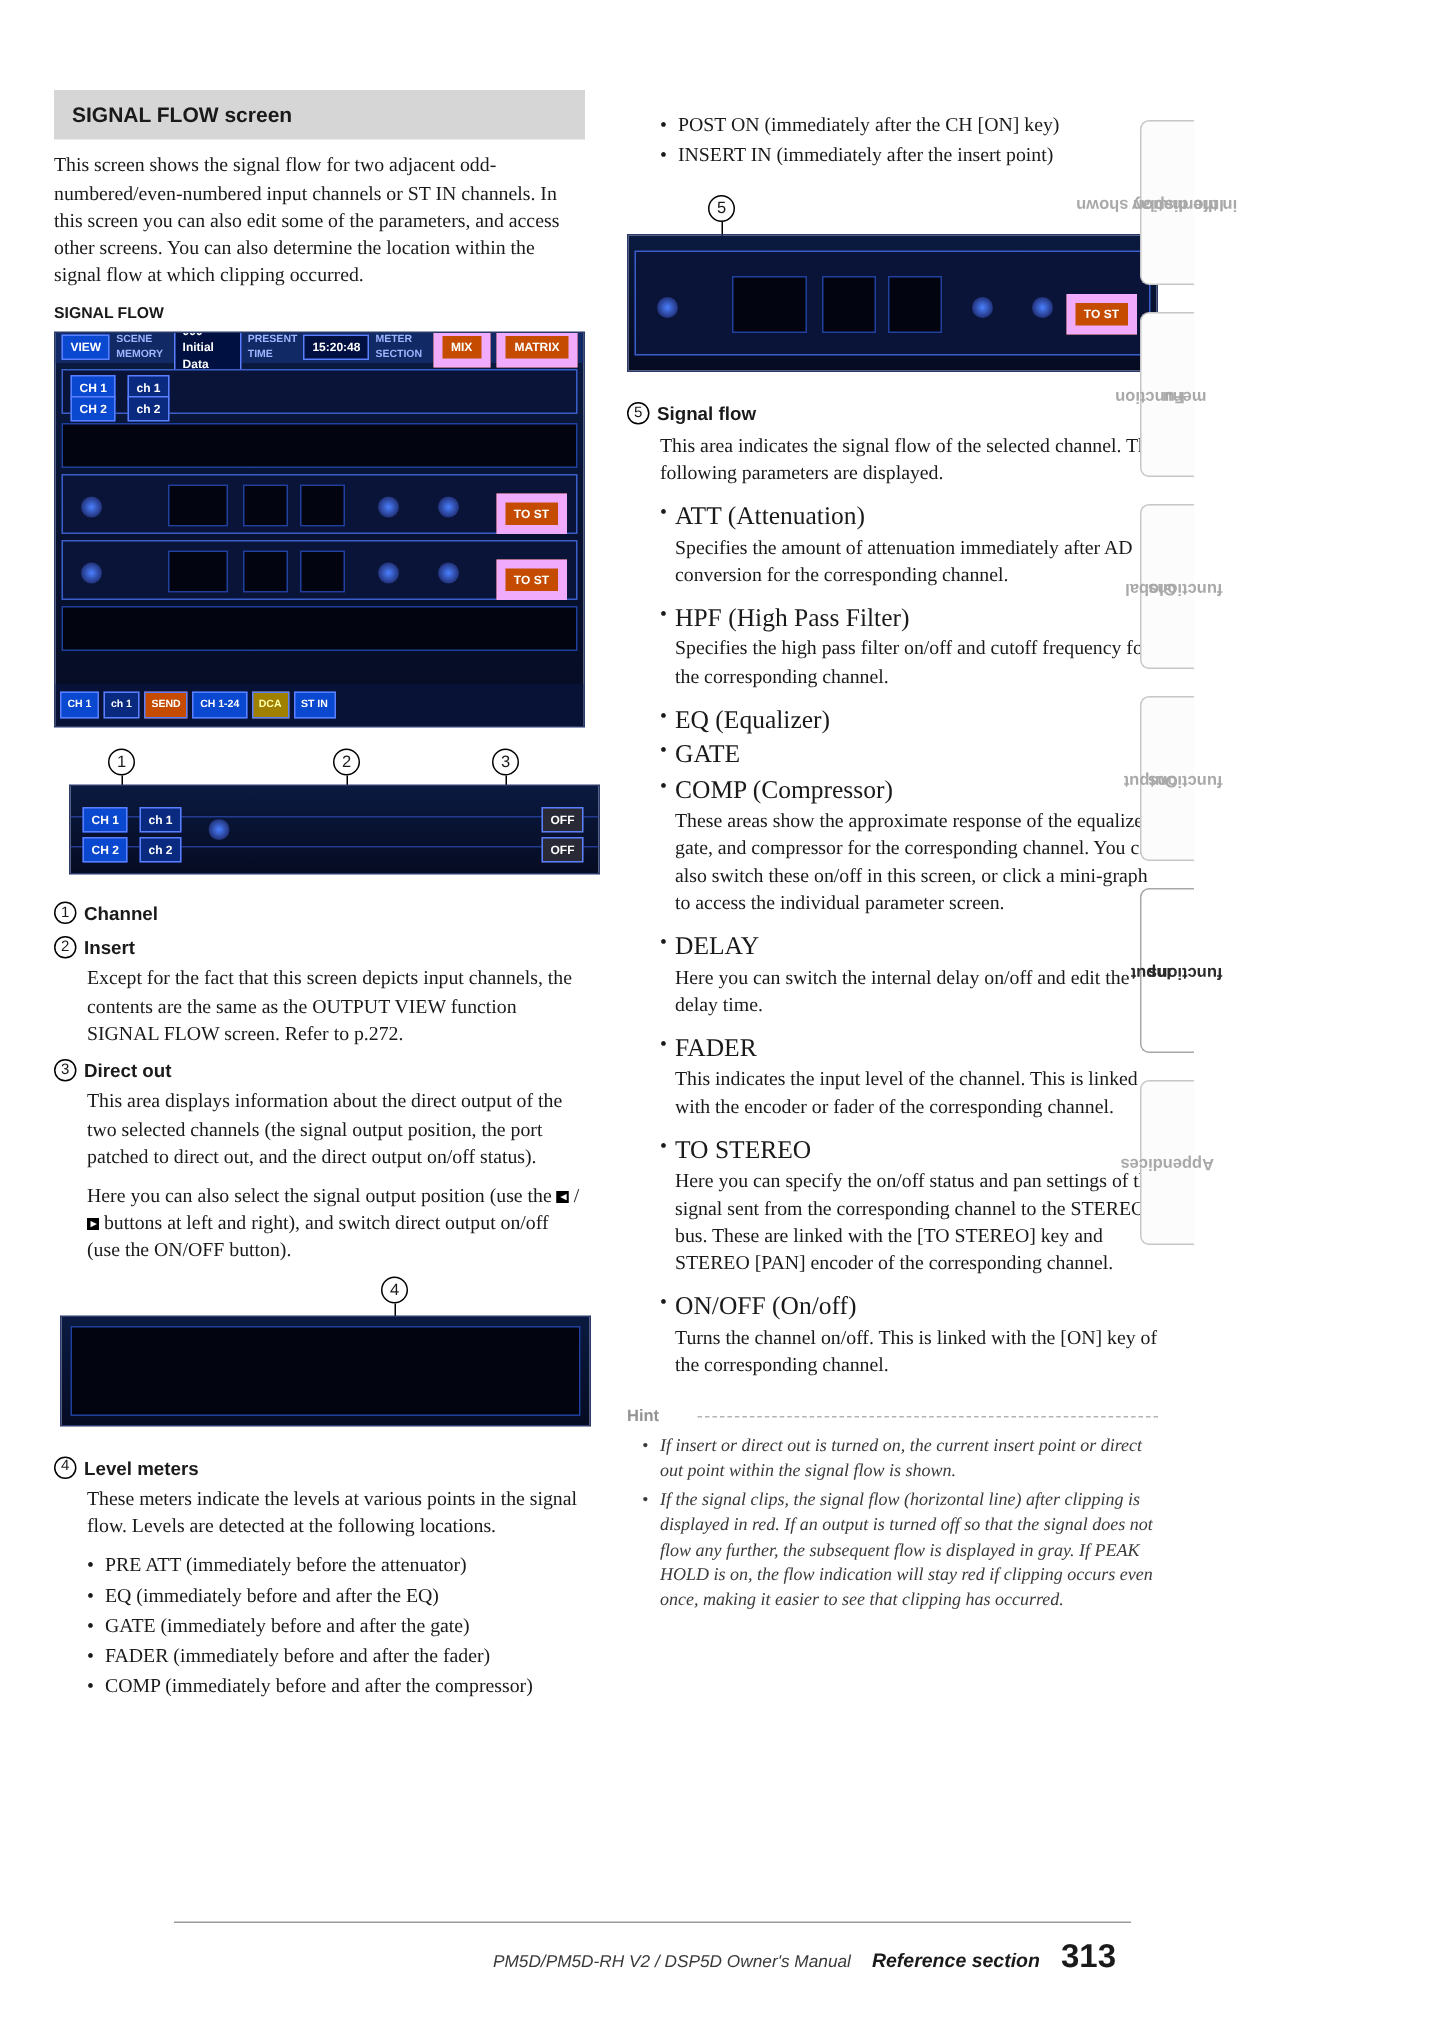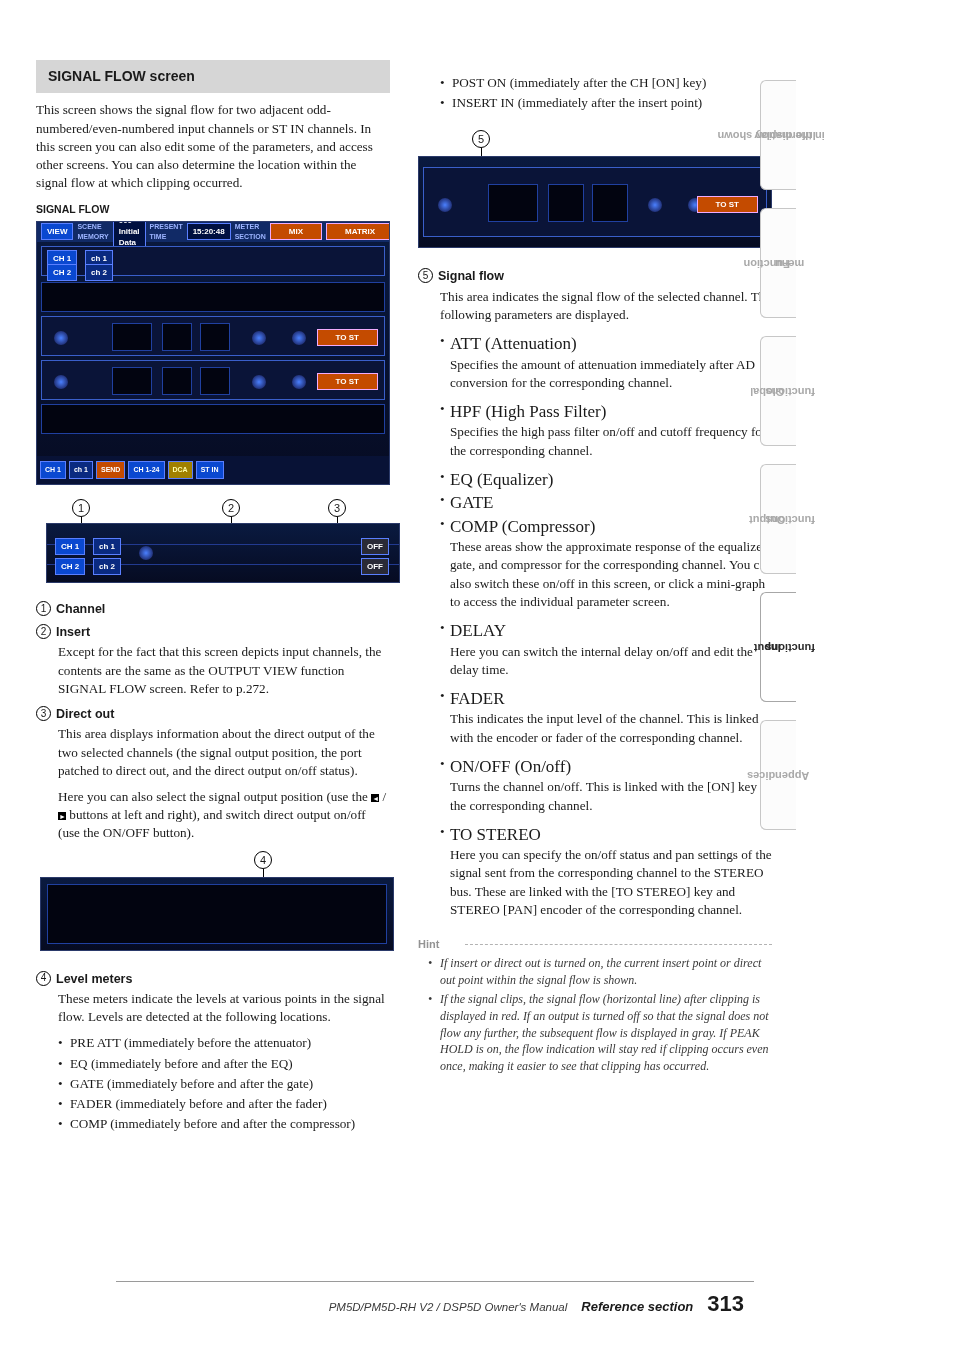--- a/index.html
+++ b/index.html
@@ -12,21 +12,21 @@
   p { margin: 0 0 8px 0; }
   .caption { font-family: Arial, sans-serif; font-weight: bold; font-size: 10.5px; margin: 10px 0 4px 0; }
   .fig { background: linear-gradient(180deg,#0a1a40,#060b22); border: 1px solid #2b3a6a; width: 100%; position: relative; overflow: hidden; }
   .fig.big1 { height: 264px; }
   .fig.strip1 { height: 60px; }
   .fig.strip2 { height: 74px; }
   .fig.stripR1 { height: 92px; }
   .fig .sim { position:absolute; inset:0; }
   .fig .hdr { background:#112a66; height:28px; display:flex; align-items:center; gap:4px; padding:2px 4px; }
   .fig .pill { background:#0a48d0; color:#fff; font-family: Arial,sans-serif; font-size:8px; font-weight:bold; padding:2px 5px; border:1px solid #5a7fff; }
-  .fig .pillO { background:#c44b00; color:#fff; font-family: Arial,sans-serif; font-size:8px; font-weight:bold; padding:2px 18px; border:1px solid #f0abfc; }
+  .fig .pillO { background:#c44b00; color:#fff; font-family: Arial,sans-serif; font-size:8px; font-weight:bold; padding:2px 6px; border:6px solid #f0abfc; }
   .fig .box { position:absolute; border:1px solid #3a5fca; background:#0a1438; }
   .fig .lbl { position:absolute; color:#b8d0ff; font-family: Arial,sans-serif; font-size:7px; font-weight:bold; }
   .fig .knob { width:14px; height:14px; border-radius:50%; background:radial-gradient(#4a80ff,#101040); display:inline-block; margin:2px; }
   .fig .meter { position:absolute; background:#020410; border:1px solid #2040a0; }
   .fig .graph { position:absolute; background:#020410; border:1px solid #2040a0; }
   .fig .chline { position:absolute; border-top:1px solid #223a90; left:0; right:0; }
   .fig .btm { position:absolute; left:0; right:0; bottom:0; height:28px; background:#081236; display:flex; align-items:center; gap:3px; padding:2px 3px; }
   .fig .btm .cell { background:#0a48d0; color:#fff; font-family: Arial,sans-serif; font-size:7px; font-weight:bold; padding:3px 4px; border:1px solid #5a7fff; }
   .fig .btm .cellO { background:#c44b00; }
   .fig .btm .cellY { background:#a08000; color:#ffa; }
@@ -255,26 +255,26 @@
       </div>
       <div class="dash-item">
         <div class="dh"><span class="kv">DELAY</span></div>
         <p>Here you can switch the internal delay on/off and edit the delay time.</p>
       </div>
       <div class="dash-item">
         <div class="dh"><span class="kv">FADER</span></div>
         <p>This indicates the input level of the channel. This is linked with the encoder or fader of the corresponding channel.</p>
       </div>
       <div class="dash-item">
+        <div class="dh"><span class="kv">TO STEREO</span></div>
+        <p>Here you can specify the on/off status and pan settings of the signal sent from the corresponding channel to the STEREO bus. These are linked with the [TO STEREO] key and STEREO [PAN] encoder of the corresponding channel.</p>
+      </div>
+      <div class="dash-item">
         <div class="dh"><span class="kv">ON/OFF (On/off)</span></div>
         <p>Turns the channel on/off. This is linked with the [ON] key of the corresponding channel.</p>
-      </div>
-      <div class="dash-item">
-        <div class="dh"><span class="kv">TO STEREO</span></div>
-        <p>Here you can specify the on/off status and pan settings of the signal sent from the corresponding channel to the STEREO bus. These are linked with the [TO STEREO] key and STEREO [PAN] encoder of the corresponding channel.</p>
       </div>
 
       <div class="hintwrap">
         <span class="hint">Hint</span>
         <div class="hintline" style="flex:1; margin-left:6px; margin-top:10px;"></div>
       </div>
       <ul class="hint-text">
         <li>If insert or direct out is turned on, the current insert point or direct out point within the signal flow is shown.</li>
         <li>If the signal clips, the signal flow (horizontal line) after clipping is displayed in red. If an output is turned off so that the signal does not flow any further, the subsequent flow is displayed in gray. If PEAK HOLD is on, the flow indication will stay red if clipping occurs even once, making it easier to see that clipping has occurred.</li>
       </ul>

